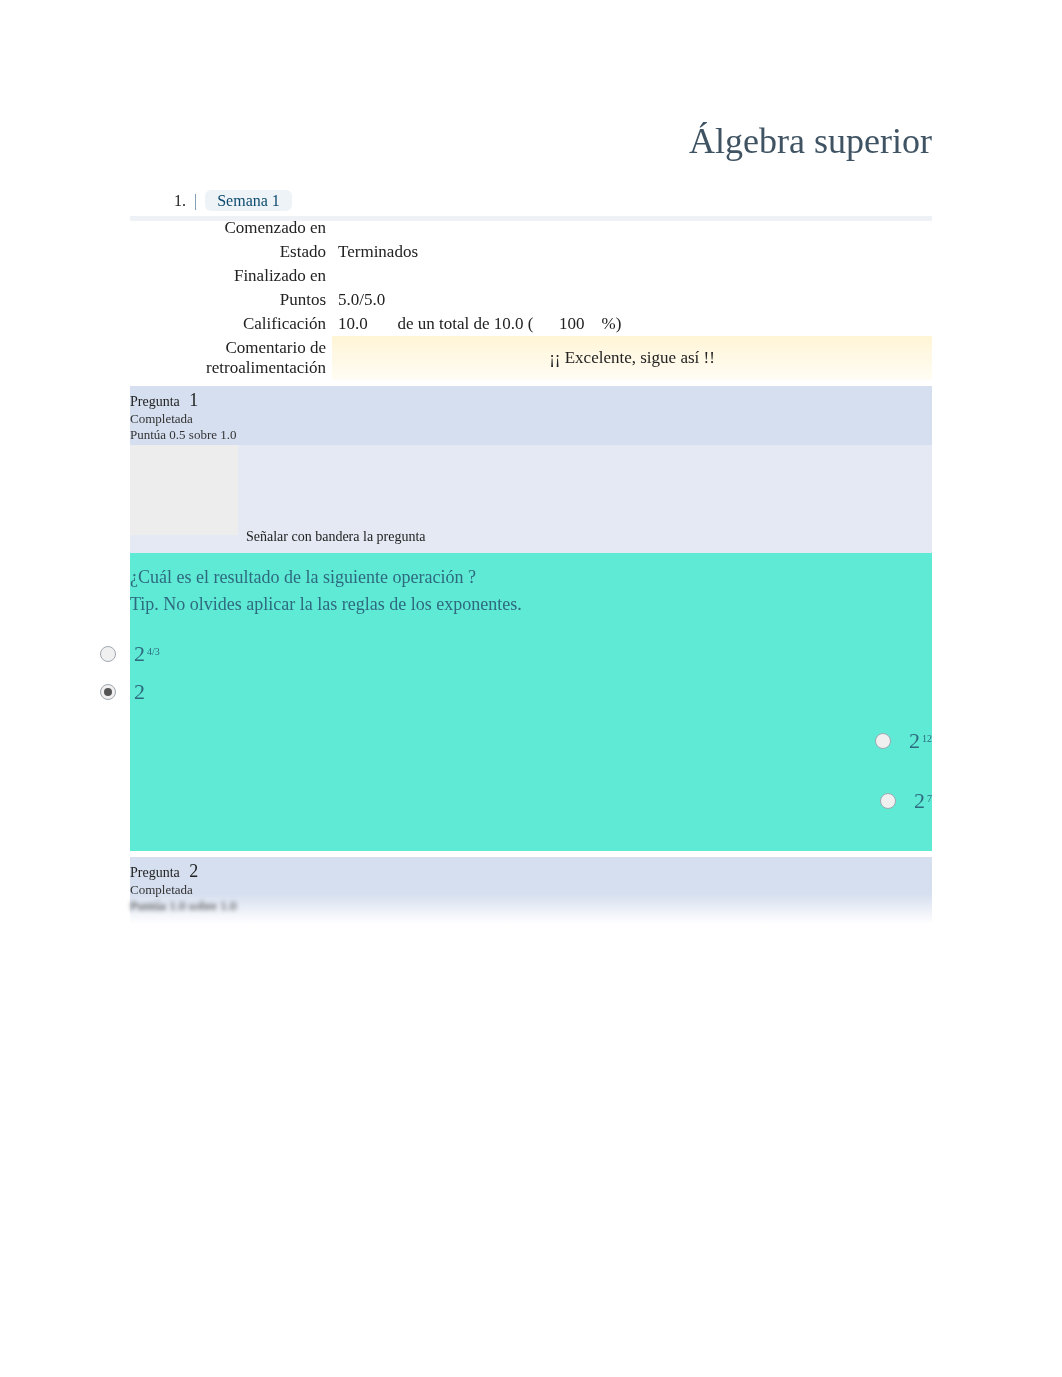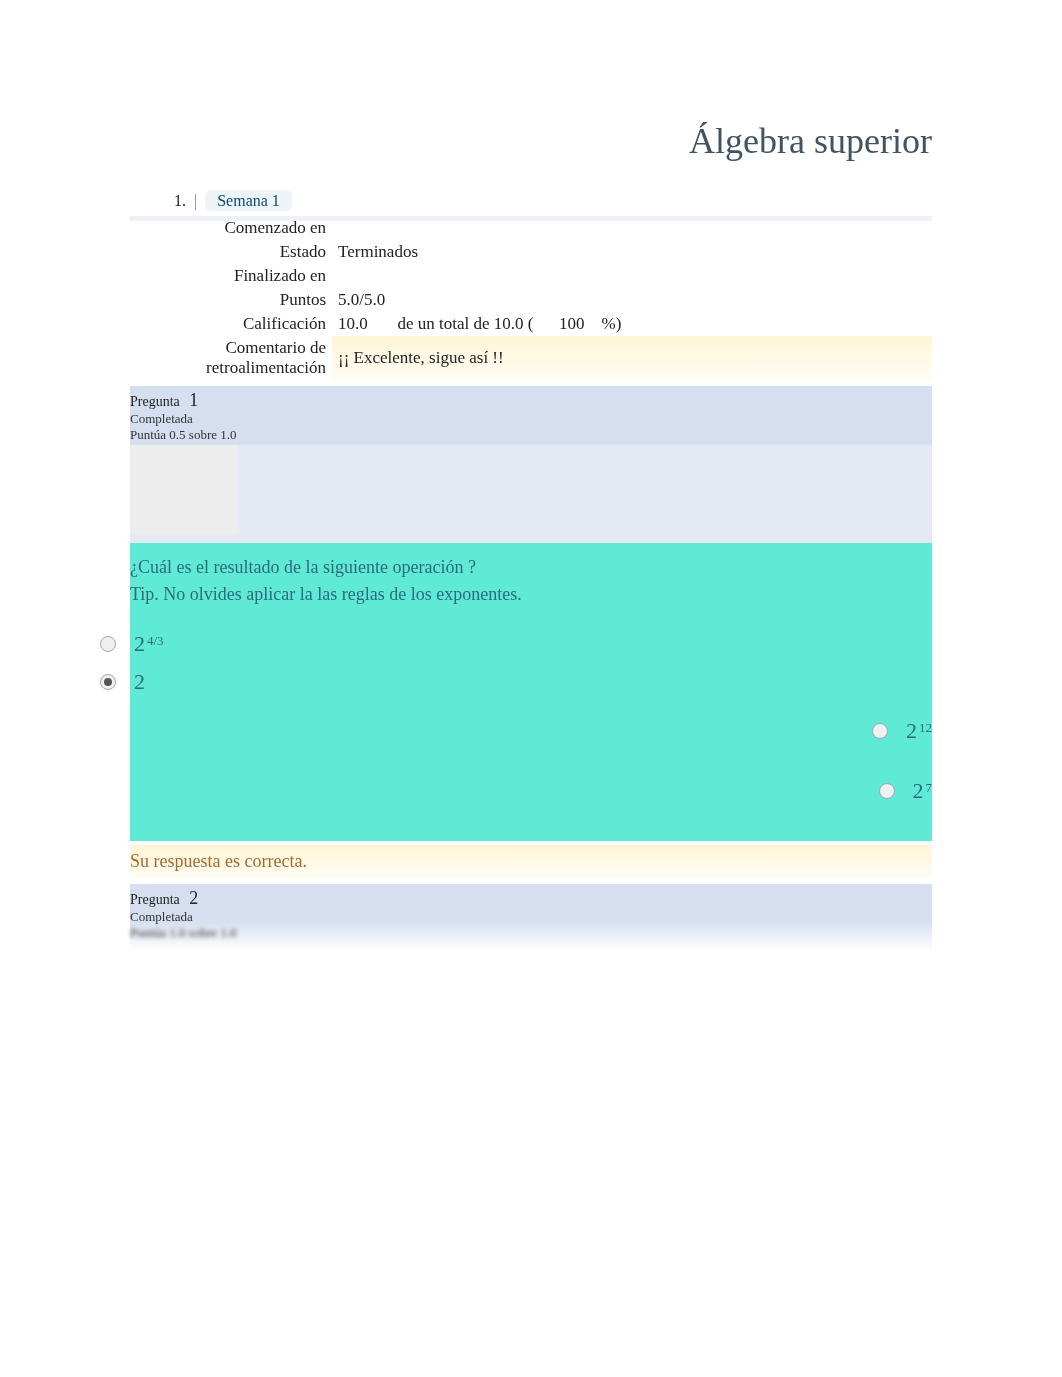--- a/index.html
+++ b/index.html
@@ -53,20 +53,21 @@
     color: #222;
   }
   table.summary td.value {
     padding: 2px 6px;
     color: #222;
   }
   .feedback-banner {
     background: linear-gradient(180deg, #fff5d6 0%, #fff9e8 60%, #fffdf4 100%);
     color: #a86a2a;
     padding: 2px 0;
+    text-align: center;
   }
   .question-block {
     margin-top: 6px;
   }
   .q-header {
     background: #d6dfef;
     padding: 4px 0 4px 0;
     font-size: 14px;
     color: #222;
   }
@@ -148,21 +149,21 @@
     top: 3px; left: 3px;
     width: 8px; height: 8px;
     background: #555;
     border-radius: 50%;
   }
   .opt-base {
     font-size: 22px;
     color: #2e6a7f;
   }
   .opt-exp {
-    font-size: 13px;
+    font-size: 10px;
     color: #2e6a7f;
     vertical-align: super;
     padding-left: 2px;
   }
   .answer-banner {
     background: linear-gradient(180deg, #fff5d6 0%, #fff9e8 60%, #fffdf4 100%);
     color: #a86a2a;
     font-size: 18px;
     padding: 6px 0;
     margin-top: 4px;
@@ -229,20 +230,21 @@
   <div class="question-block">
     <div class="q-header">
       <span>Pregunta</span>
       <span class="q-num">1</span><br>
       <span class="q-sub">Completada</span><br>
       <span class="q-sub">Puntúa 0.5 sobre 1.0</span>
     </div>
 
     <div class="flag-area">
       <div class="flag-box"></div>
+      <span class="flag-link">Señalar con bandera la pregunta</span>
     </div>
 
     <div class="q-content">
       <div class="q-text">¿Cuál es el resultado de la siguiente operación ?</div>
       <div class="q-tip">Tip. No olvides aplicar la las reglas de los exponentes.</div>
 
       <div class="options">
 
         <div class="option-row">
           <span class="radio"></span>
@@ -268,21 +270,20 @@
         <div class="option-row sp">
           <span class="radio"></span>
           <span>
             <span class="opt-base">2</span><span class="opt-exp">7</span>
           </span>
         </div>
 
       </div>
     </div>
 
-    <div class="answer-banner">Su respuesta es correcta.</div>
   </div>
 
   <div class="question-block">
     <div class="q-header fade-bottom">
       <span>Pregunta</span>
       <span class="q-num">2</span><br>
       <span class="q-sub">Completada</span><br>
       <span class="q-sub blur">Puntúa 1.0 sobre 1.0</span>
     </div>
   </div>

